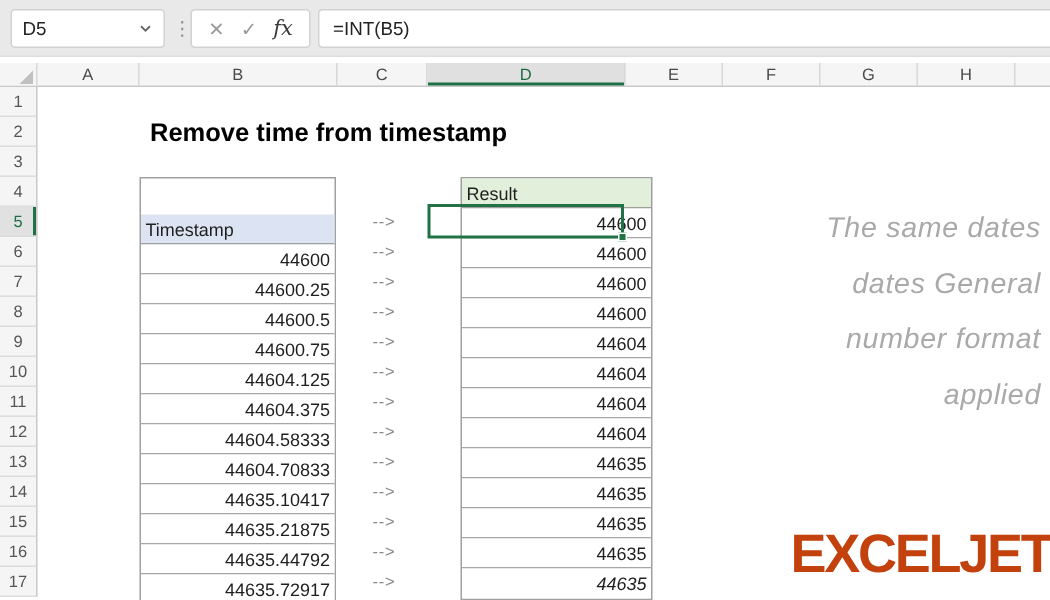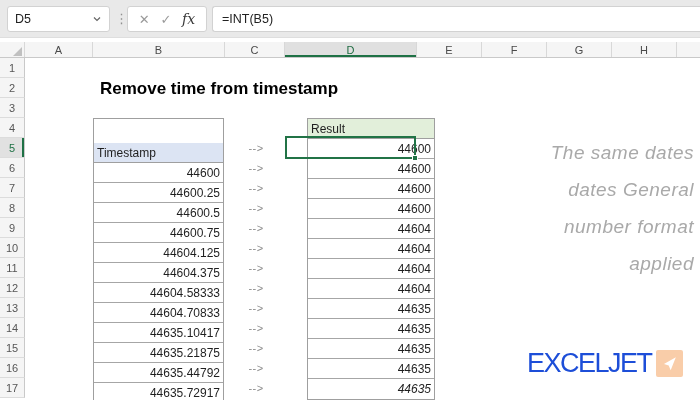--- a/index.html
+++ b/index.html
@@ -43,21 +43,21 @@
 
   .arrows { position:absolute; left:225px; top:138px; width:62px; }
   .acell { height:20px; display:flex; align-items:center; justify-content:center; font-size:11px; color:#8a8a8a; letter-spacing:0.5px; }
 
   .selection { position:absolute; left:285px; top:136px; width:131px; height:23px; border:2px solid #217346; pointer-events:none; }
   .fill-handle { position:absolute; right:-4px; bottom:-4px; width:6px; height:6px; background:#217346; border:1px solid #fff; }
 
   .annotation { position:absolute; left:422px; top:134px; width:272px; text-align:right; font-size:19px; line-height:37px; font-style:italic; color:#a9a9a9; letter-spacing:0.5px; }
 
   .logo { position:absolute; left:527px; top:348px; display:flex; align-items:center; gap:4px; }
-  .logo-text { font-size:27px; font-weight:400; color:#1d4ed8; letter-spacing:-1.5px; }
+  .logo-text { font-size:36px; font-weight:700; color:#c2410c; letter-spacing:-1.5px; }
   .logo-square { width:27px; height:27px; background:#f9cda9; border-radius:2px; display:flex; align-items:center; justify-content:center; }
 </style>
 </head>
 <body>
 
 <div class="screen">
 
   <div class="topbar">
     <div class="namebox">
       <span>D5</span>

